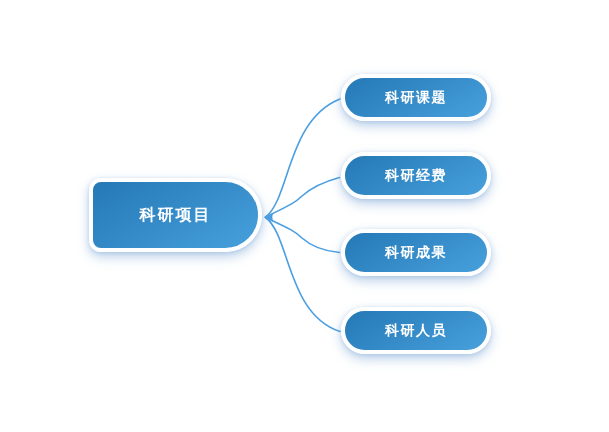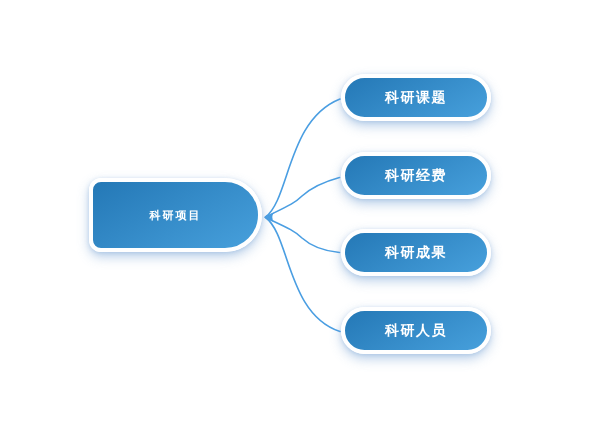--- a/index.html
+++ b/index.html
@@ -17,21 +17,21 @@
     background: linear-gradient(150deg, var(--node-fill-start,#2478b6) 0%, var(--node-fill-end,#47a0dc) 100%);
     border:4px solid var(--node-border,#ffffff);
     box-shadow: 0 5px 12px rgba(109,155,208,0.45), 0 1px 4px rgba(130,170,215,0.35);
     color: var(--label-text,#ffffff);
     font-weight:bold; cursor:default;
   }
   .node-label { white-space:nowrap; }
   .root {
     left:89px; top:178px; width:173px; height:74px;
     border-radius:12px 37px 37px 12px;
-    font-size:11px; letter-spacing:2px;
+    font-size:16px; letter-spacing:2px;
   }
   .child {
     left:341px; width:150px; height:47px;
     border-radius:24px;
     font-size:14px; letter-spacing:1.5px;
   }
   .child-0 { top:74px; }
   .child-1 { top:152px; }
   .child-2 { top:229px; }
   .child-3 { top:307px; }

